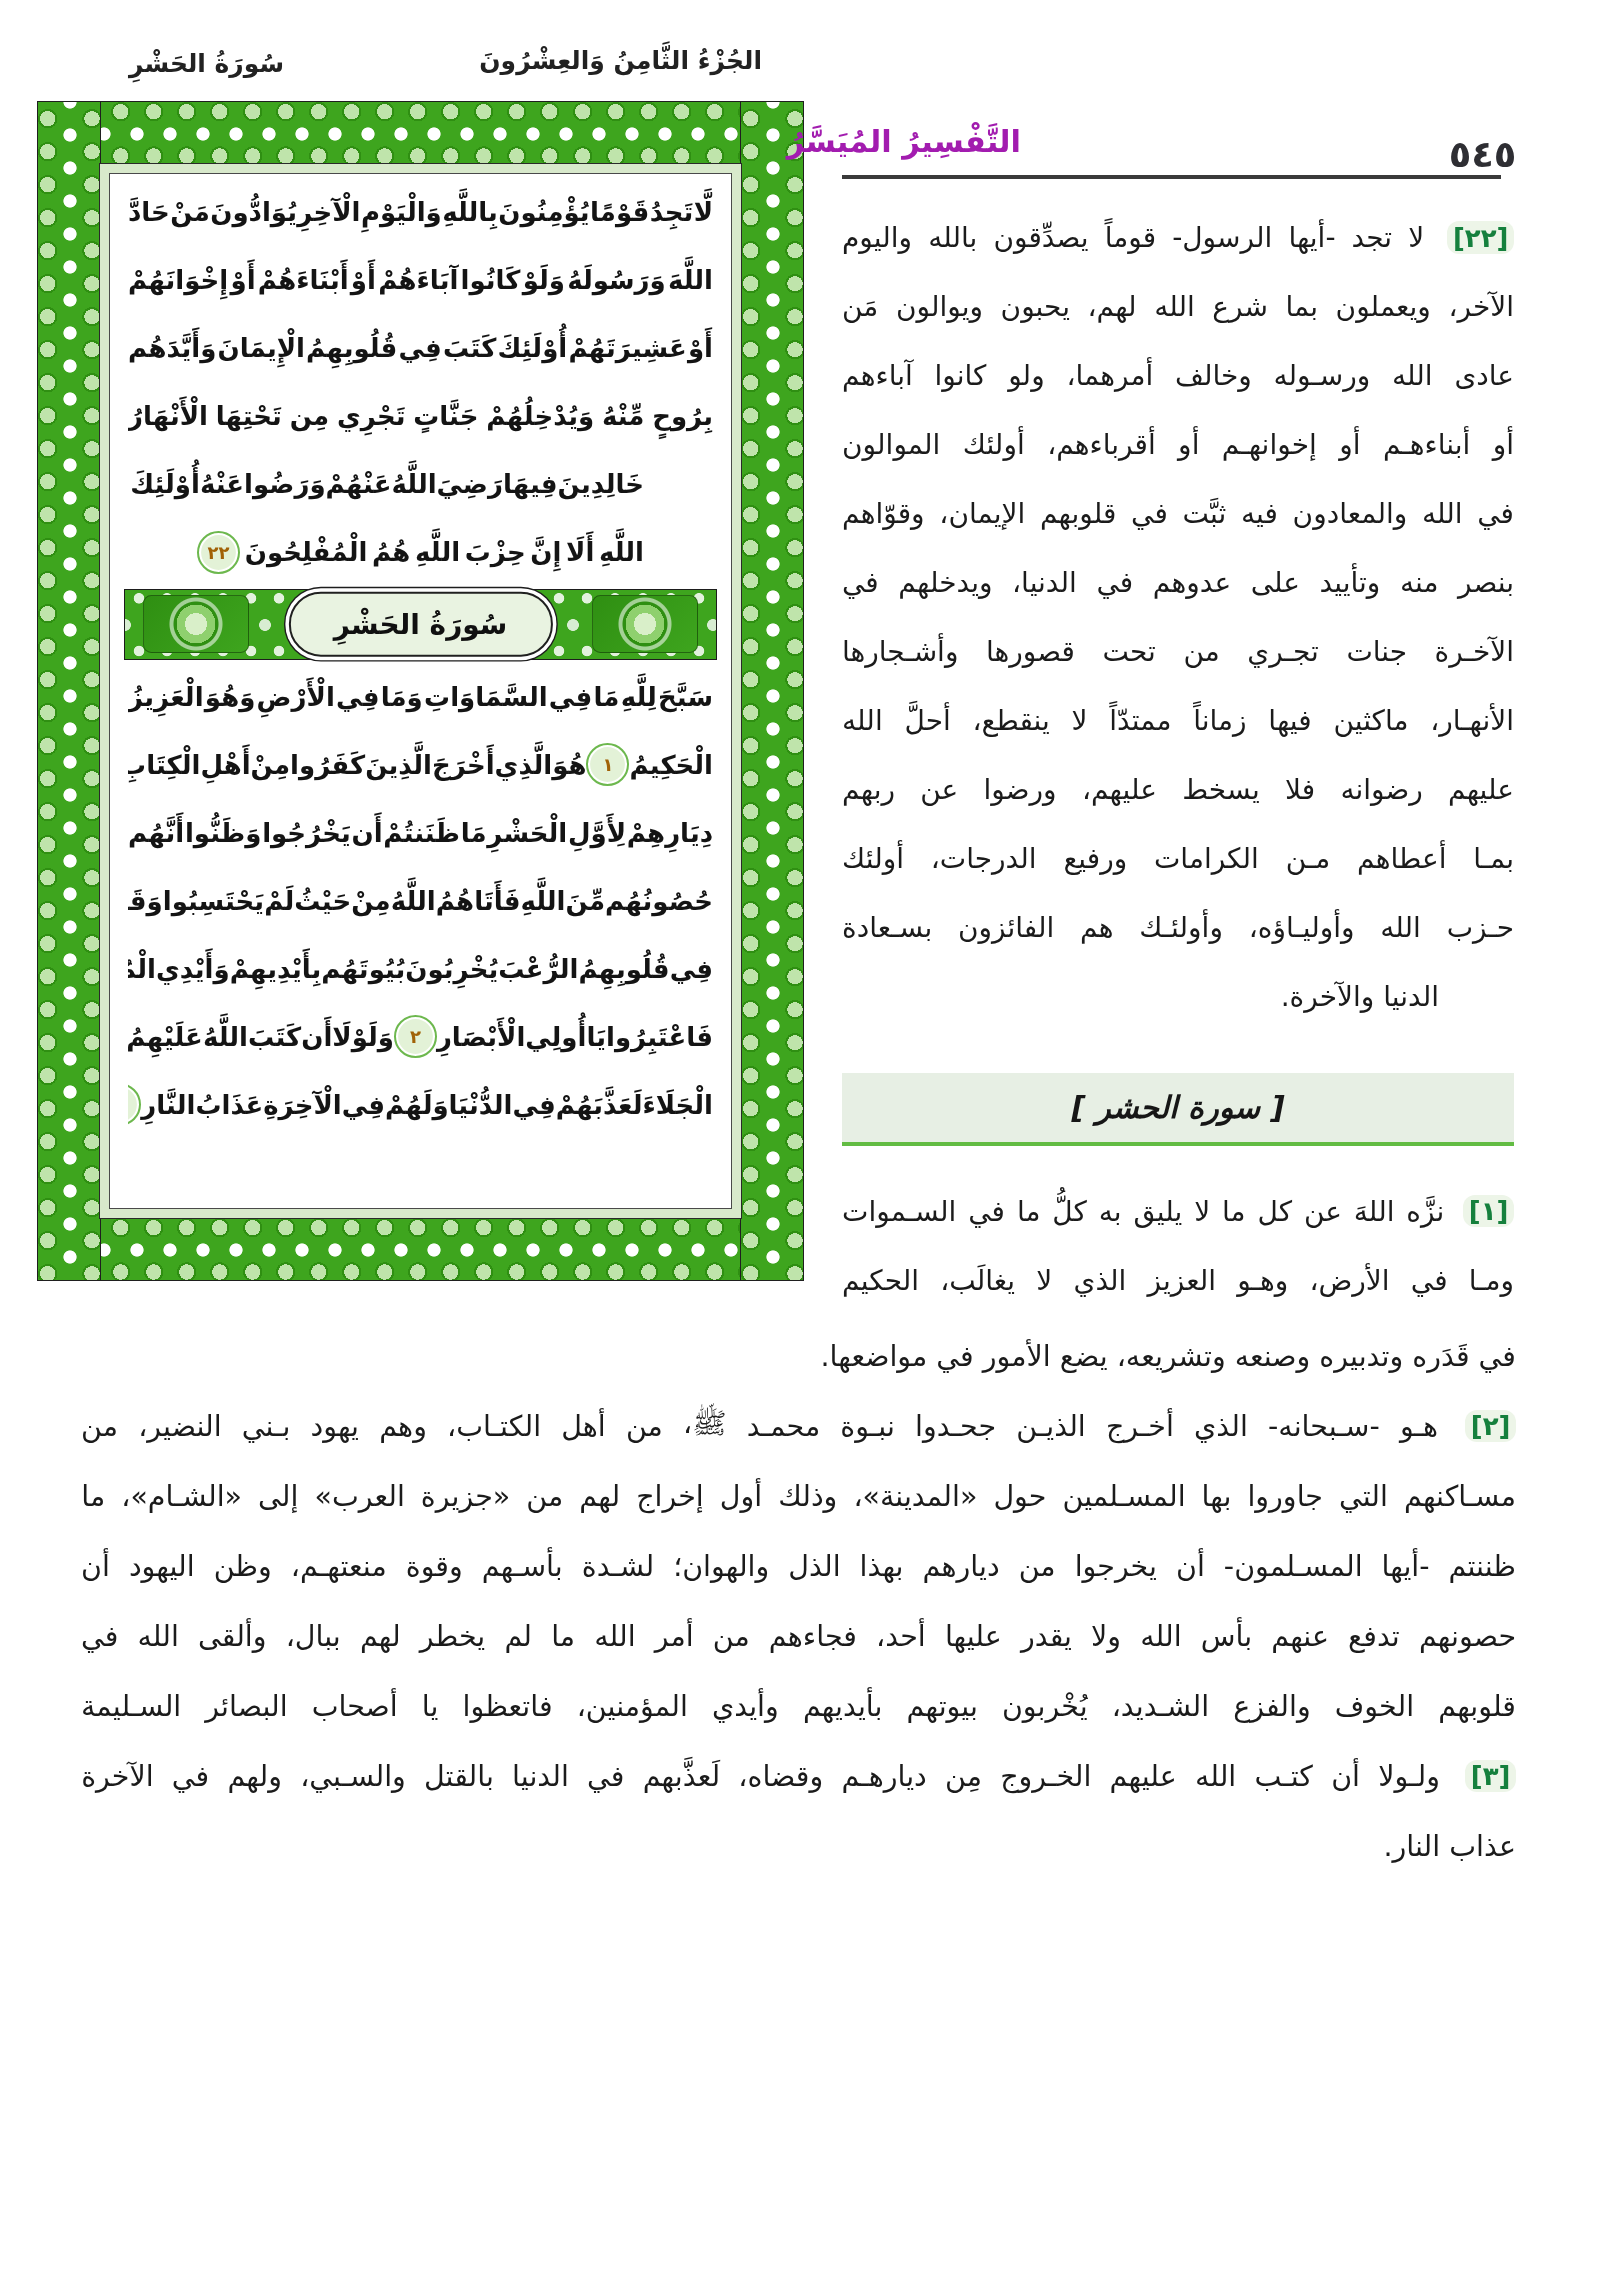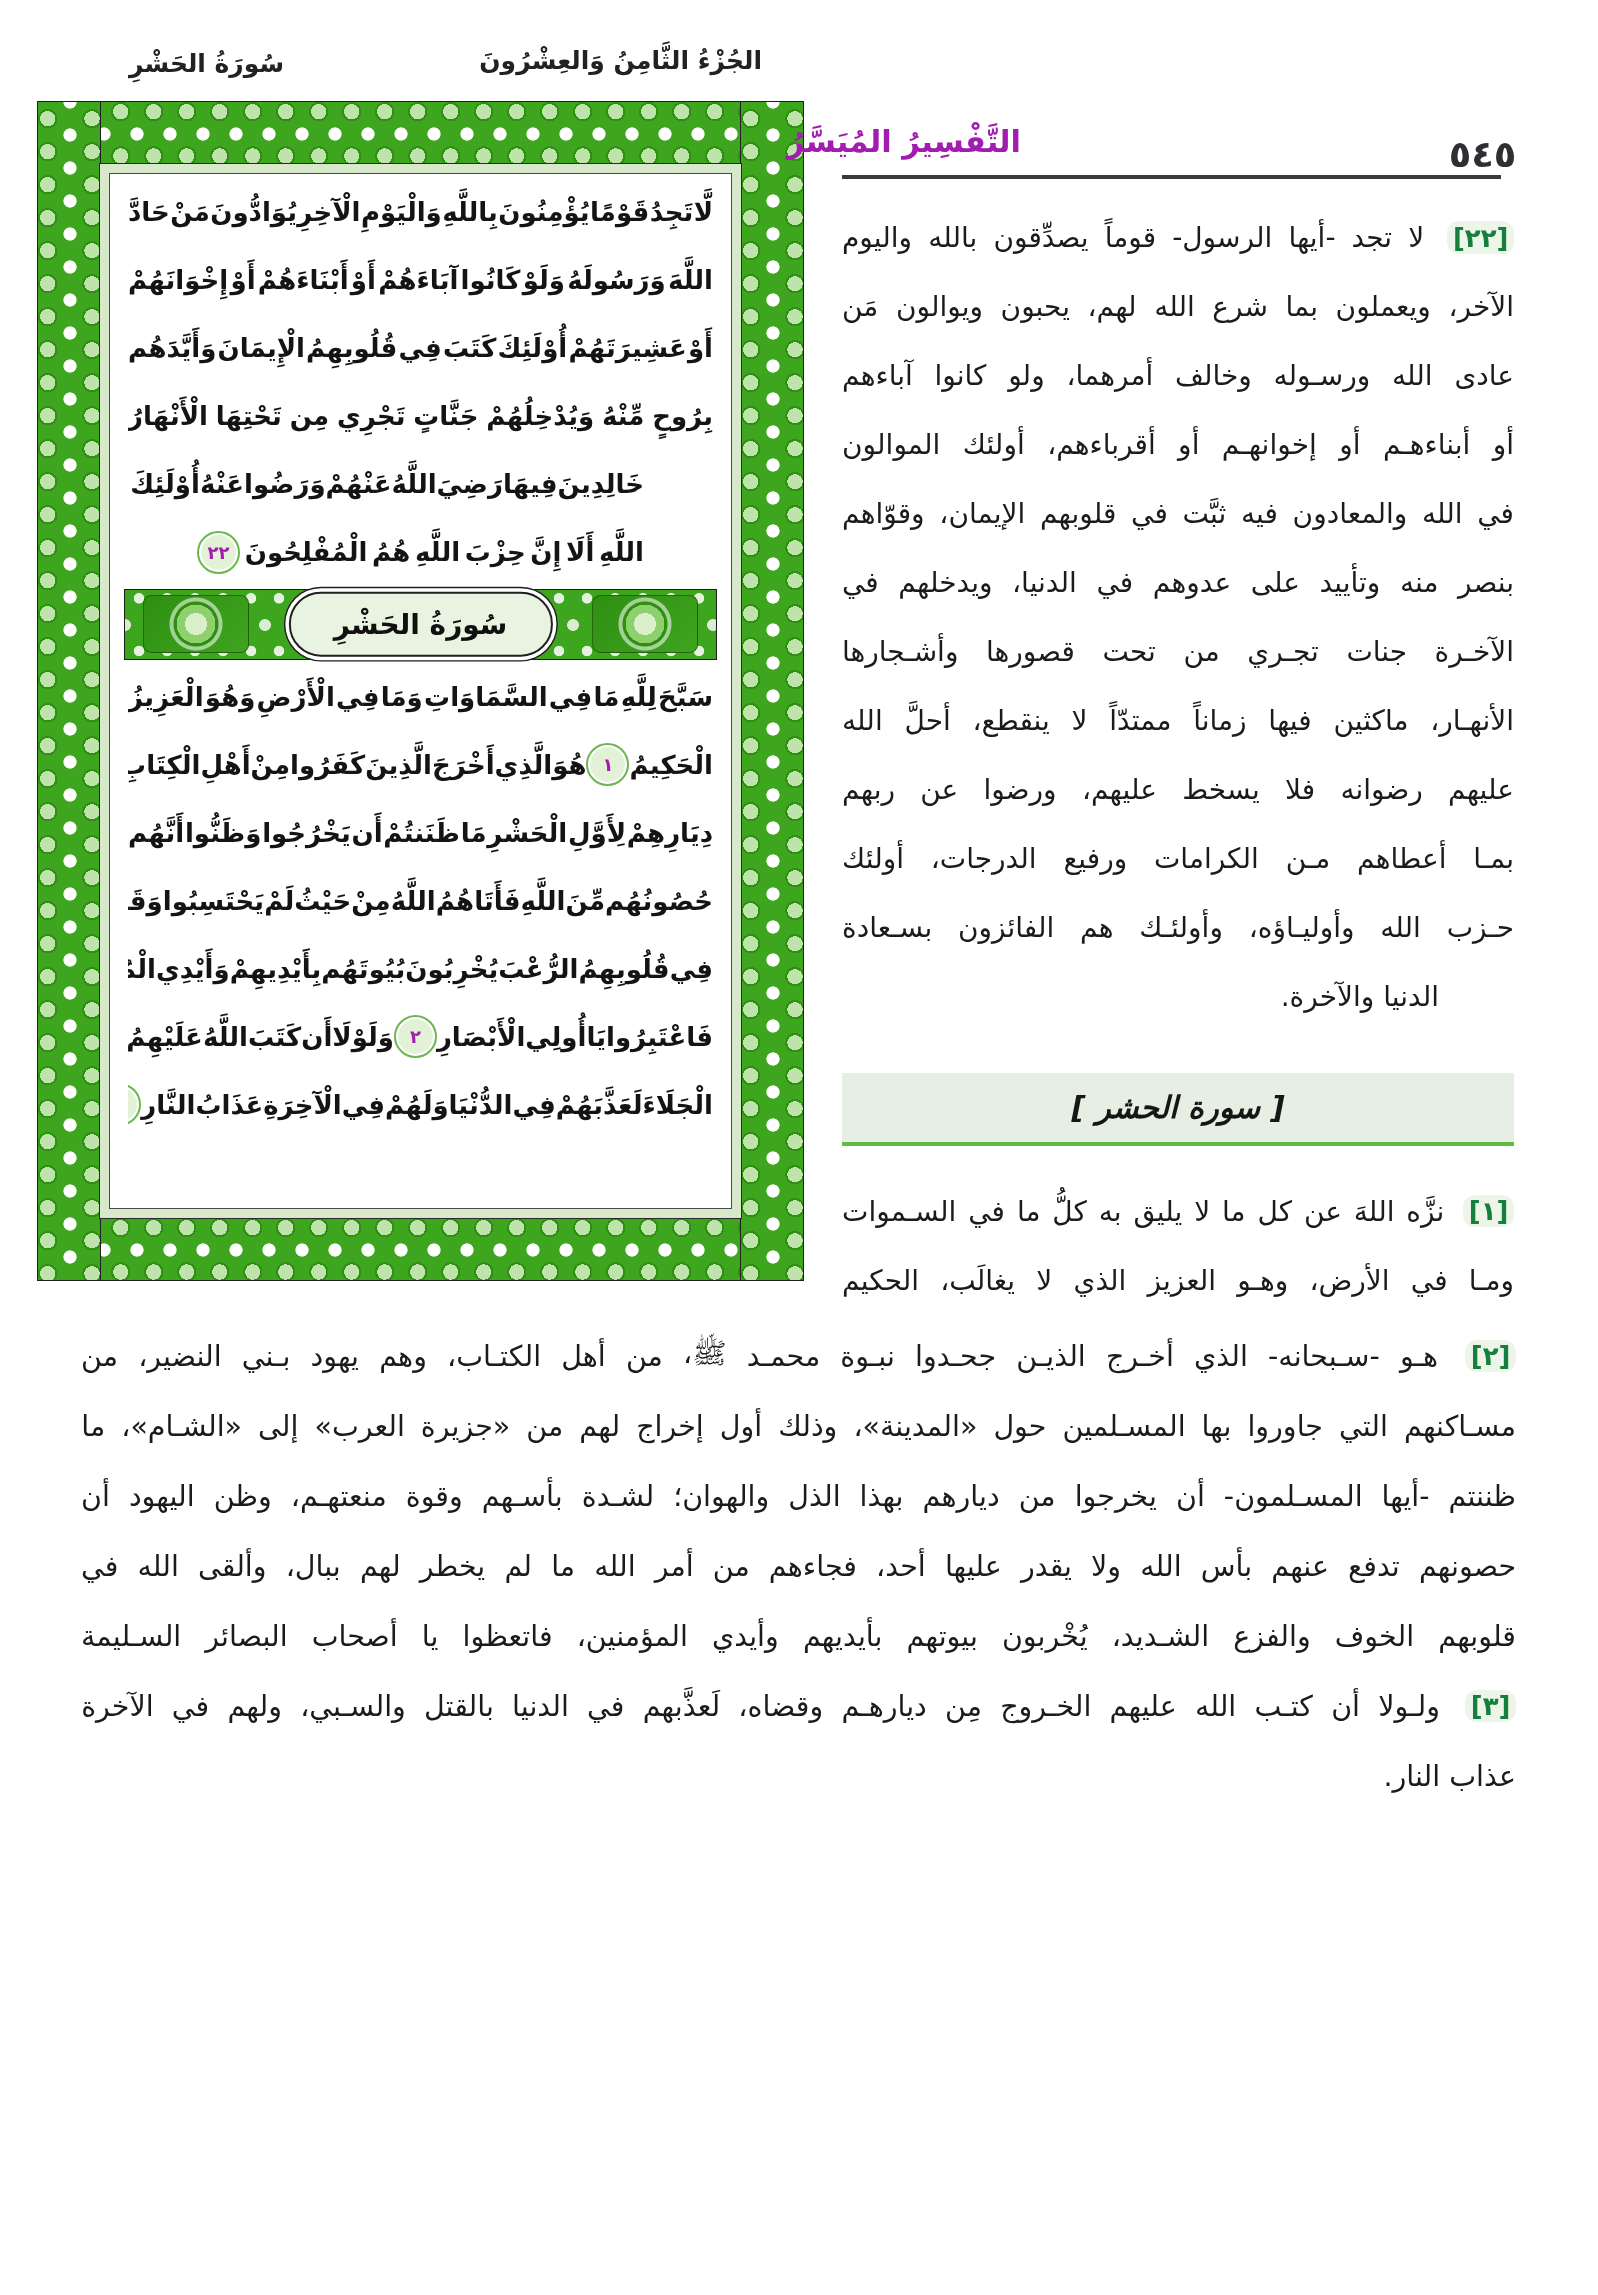--- a/index.html
+++ b/index.html
@@ -30,21 +30,21 @@
   .orn.b{left:0;right:0;bottom:0;height:64px;}
   .orn.l{left:0;top:0;bottom:0;width:64px;}
   .orn.r{right:0;top:0;bottom:0;width:64px;}
   .mat{position:absolute;inset:62px;background:#d8e9cb;border:1.4px solid #2a2a2a;}
   .mcontent{position:absolute;inset:72px;background:#ffffff;border:1.4px solid #4a4a4a;padding:4.2px 18px;box-sizing:border-box;overflow:hidden;}
 
   .qline{height:68px;display:flex;justify-content:space-between;align-items:center;direction:rtl;
          font-size:26px;font-weight:bold;color:#141414;overflow:hidden;white-space:nowrap;}
   .qline.pad{padding:0 69px;}
   .medallion{flex:0 0 auto;width:39px;height:39px;border-radius:50%;background:#e3f2d7;
-         border:2.1px double #6db84e;box-shadow:inset 0 0 0 2.1px #ffffff;color:#a21caf;
+         border:2.1px double #6db84e;box-shadow:inset 0 0 0 2.1px #ffffff;color:#a16207;
          display:inline-flex;align-items:center;justify-content:center;font-size:18px;font-weight:bold;}
 
   .surah-band{position:relative;height:69px;margin:2.8px -4.2px;background-color:#3ea51e;border:1.4px solid #1d1d1d;
          background-image:
            radial-gradient(circle at 14px 8.3px,rgba(255,255,255,.85) 0 4.9px,transparent 5.6px),
            radial-gradient(circle at 0px 35px,rgba(255,255,255,.8) 0 5.6px,transparent 6.2px),
            radial-gradient(circle at 28px 35px,rgba(255,255,255,.8) 0 5.6px,transparent 6.2px),
            radial-gradient(circle at 14px 61px,rgba(255,255,255,.85) 0 4.9px,transparent 5.6px);
          background-size:28px 69px;}
   .rosette{position:absolute;top:50%;transform:translateY(-50%);width:104px;height:56px;
@@ -407,20 +407,23 @@
           <span class="w">الذي</span>
           <span class="w">لا</span>
           <span class="w">يغالَب،</span>
           <span class="w">الحكيم</span>
         </div>
       </div>
   </div>
 
   <div class="fw">
     <div id="fw-lines">
+        <div class="tline r">
+          <span class="w">في قَدَره وتدبيره وصنعه وتشريعه، يضع الأمور في مواضعها.</span>
+        </div>
         <div class="tline j">
           <span class="badge">[٢]</span>
           <span class="w">هـو</span>
           <span class="w">-سـبحانه-</span>
           <span class="w">الذي</span>
           <span class="w">أخـرج</span>
           <span class="w">الذيـن</span>
           <span class="w">جحـدوا</span>
           <span class="w">نبـوة</span>
           <span class="w">محمـد</span>

